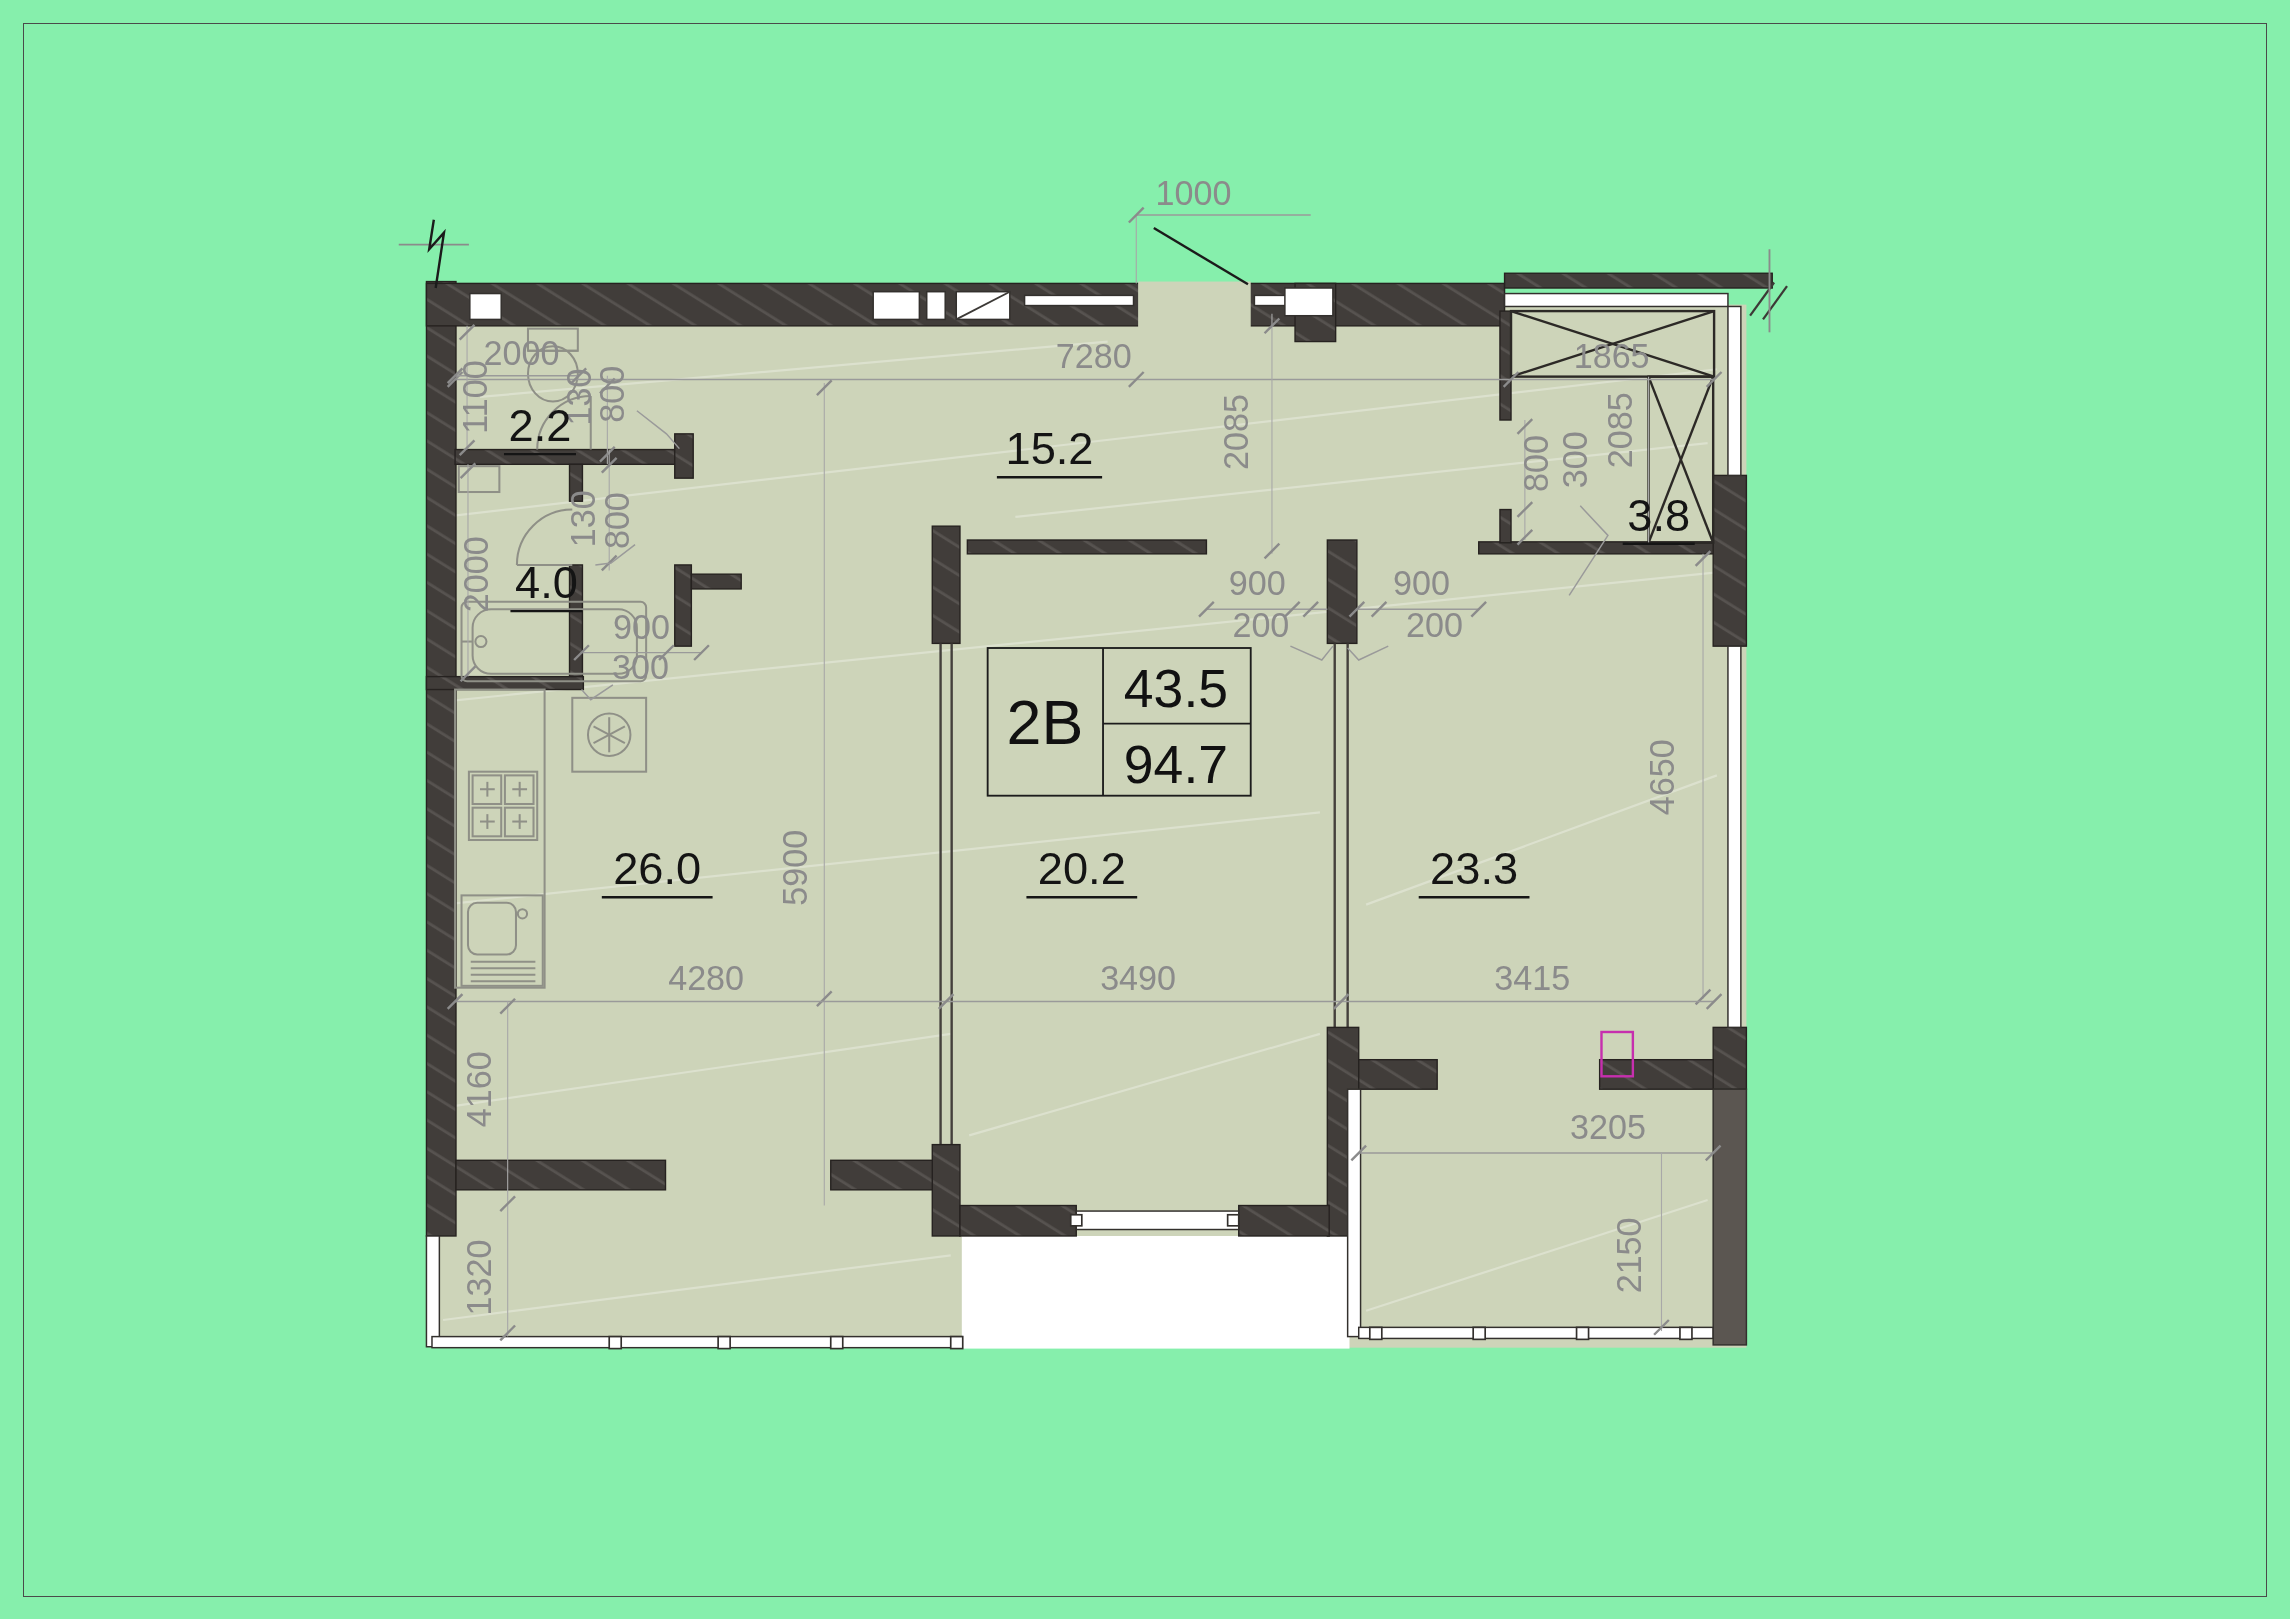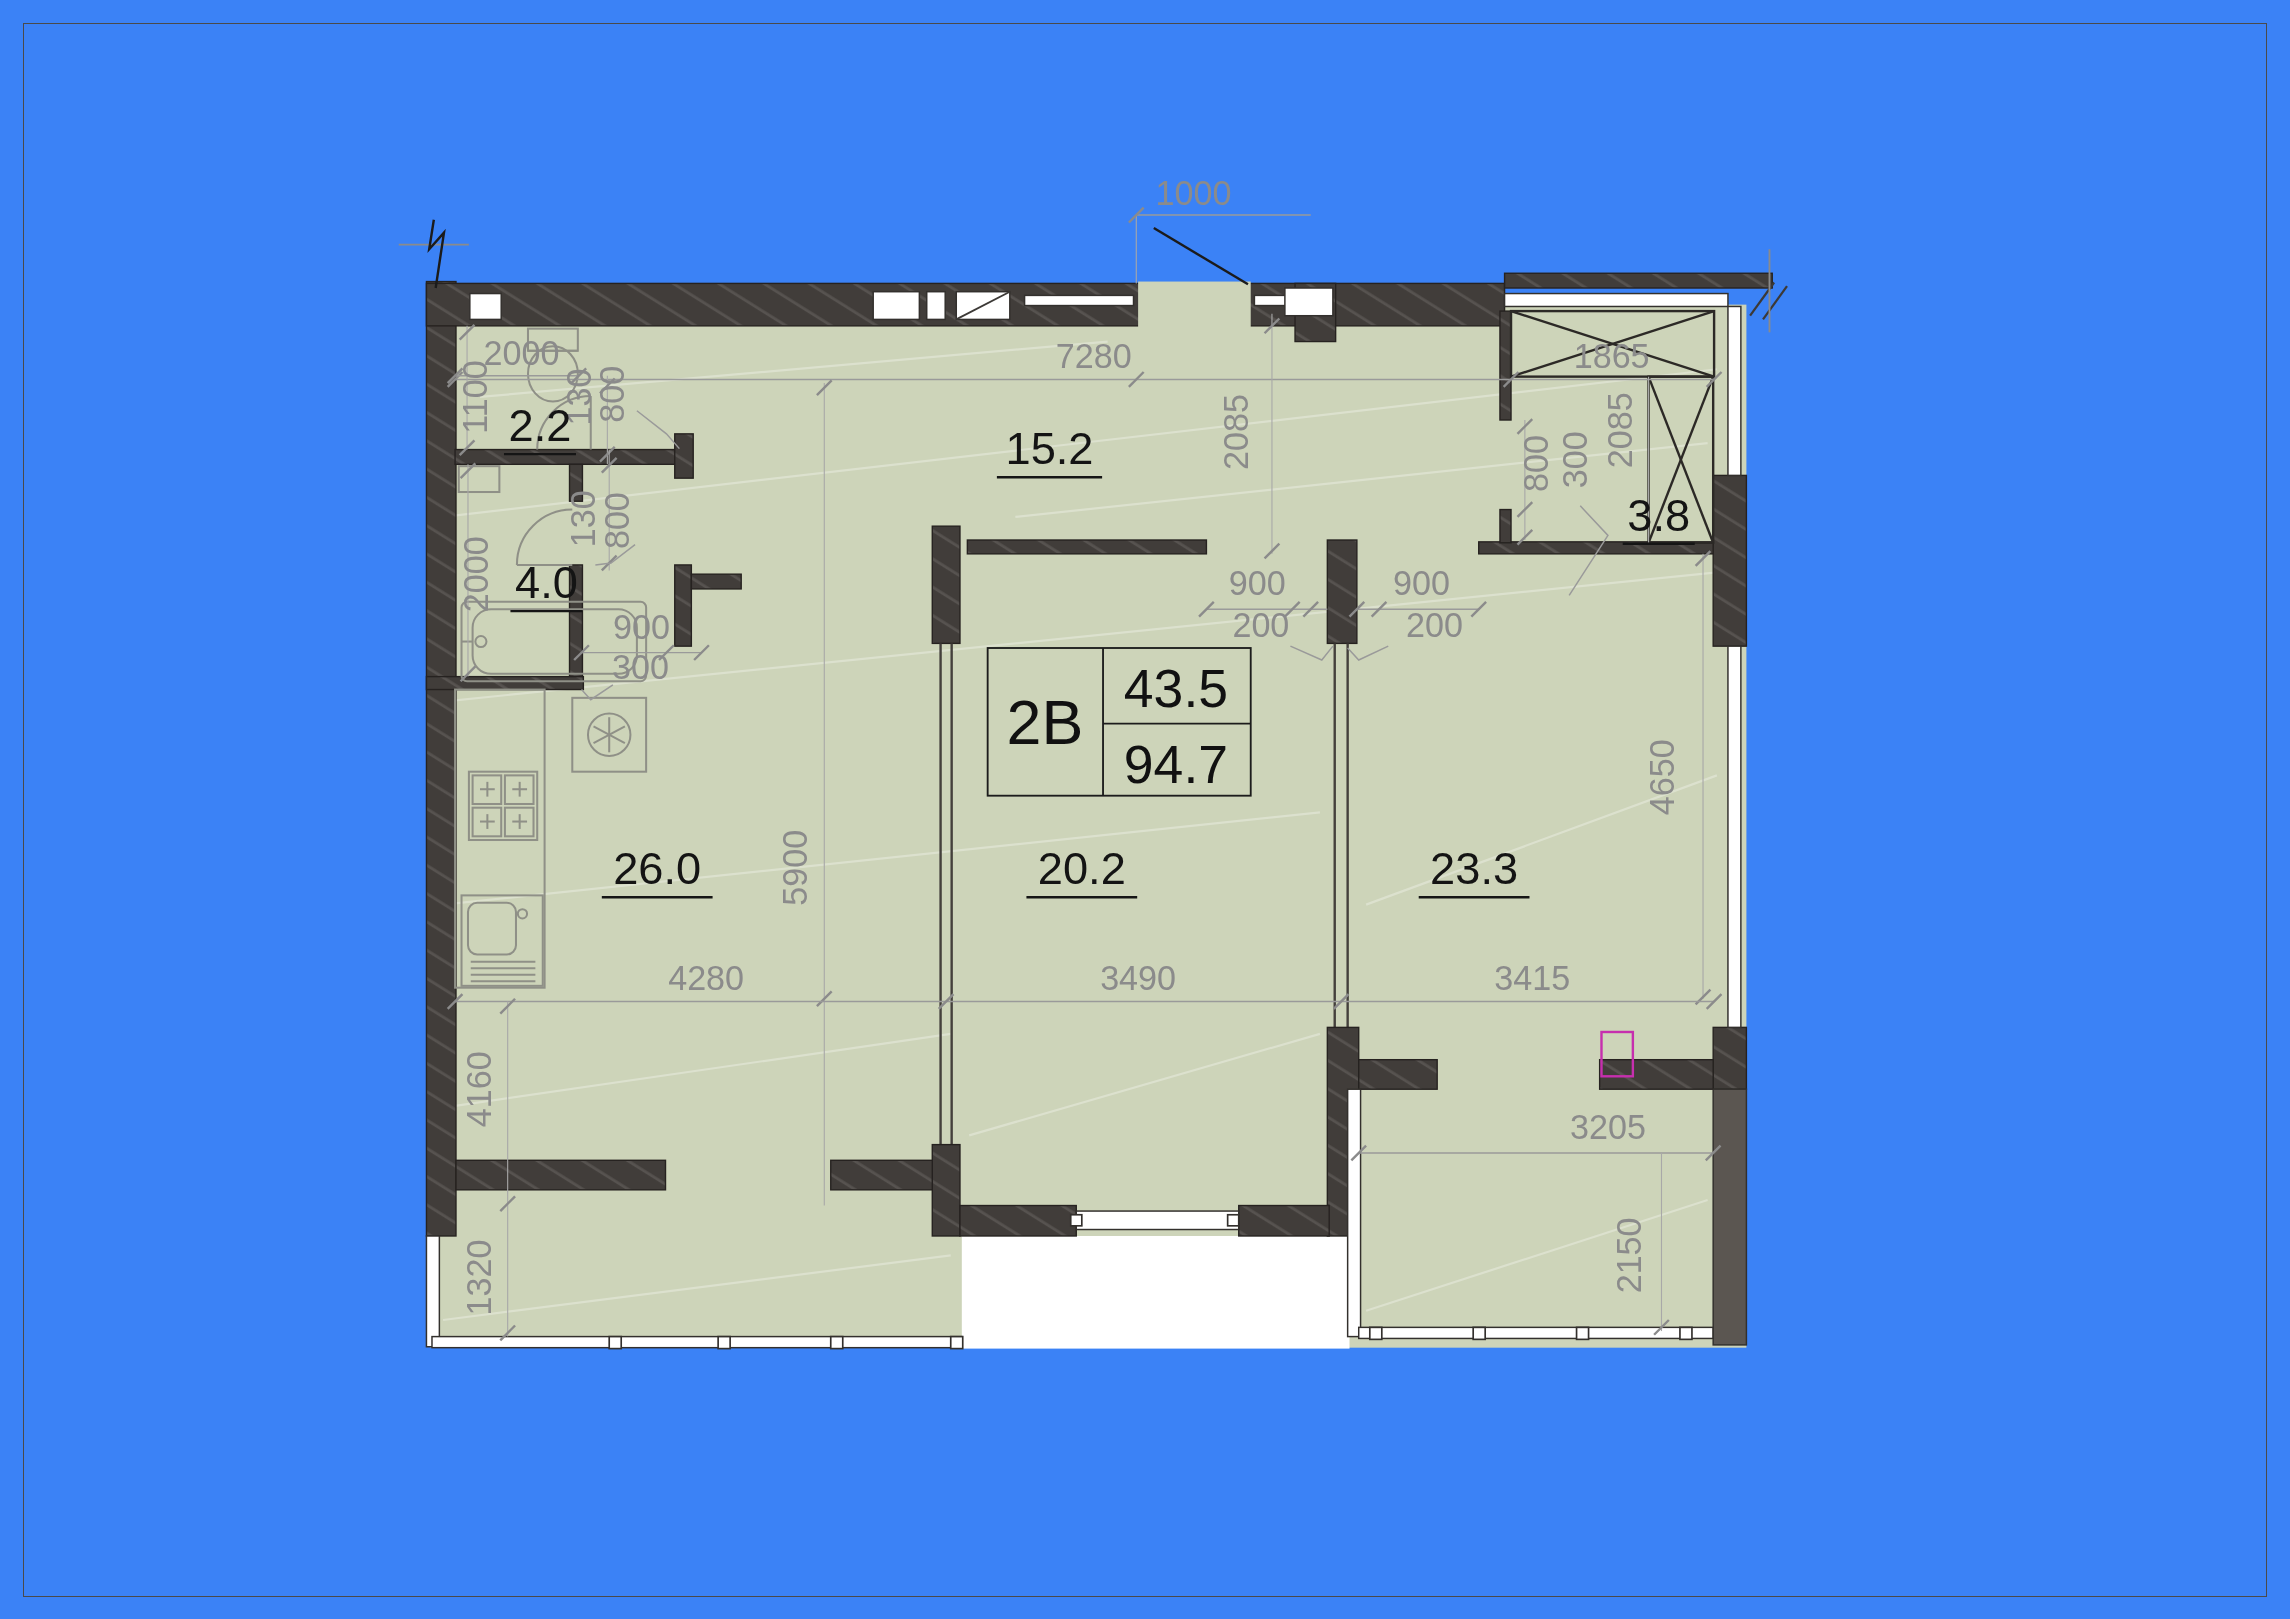--- a/index.html
+++ b/index.html
@@ -1,16 +1,16 @@
 <!DOCTYPE html>
 <html style="font-size:14.8px"><head>
 <meta charset="utf-8">
 <style>
   html,body{margin:0;padding:0;background:#fff;}
-  .page{position:relative;width:2291px;height:1620px;background:#3b82f6;font-family:"Liberation Sans",sans-serif;}
+  .page{position:relative;width:2291px;height:1620px;background:#86efac;font-family:"Liberation Sans",sans-serif;}
   .frame{position:absolute;left:23px;top:23px;width:2244px;height:1574px;border:1.8px solid #4a4a4a;box-sizing:border-box;}
   svg{position:absolute;left:0;top:0;}
   text{font-family:"Liberation Sans","DejaVu Sans",sans-serif;}
   .dim{fill:#8b8b8b;font-size:37px;}
   .lbl{fill:#141414;font-size:49px;}
   .tbt{fill:#111;}
   .dimline{stroke:#9a9a9a;stroke-width:1.6;fill:none;}
   .extline{stroke:#a8a8a8;stroke-width:1.2;fill:none;}
   .tick{stroke:#8b8b8b;stroke-width:2.6;}
   .wall{fill:url(#hatch);stroke:#262220;stroke-width:1.5;}

